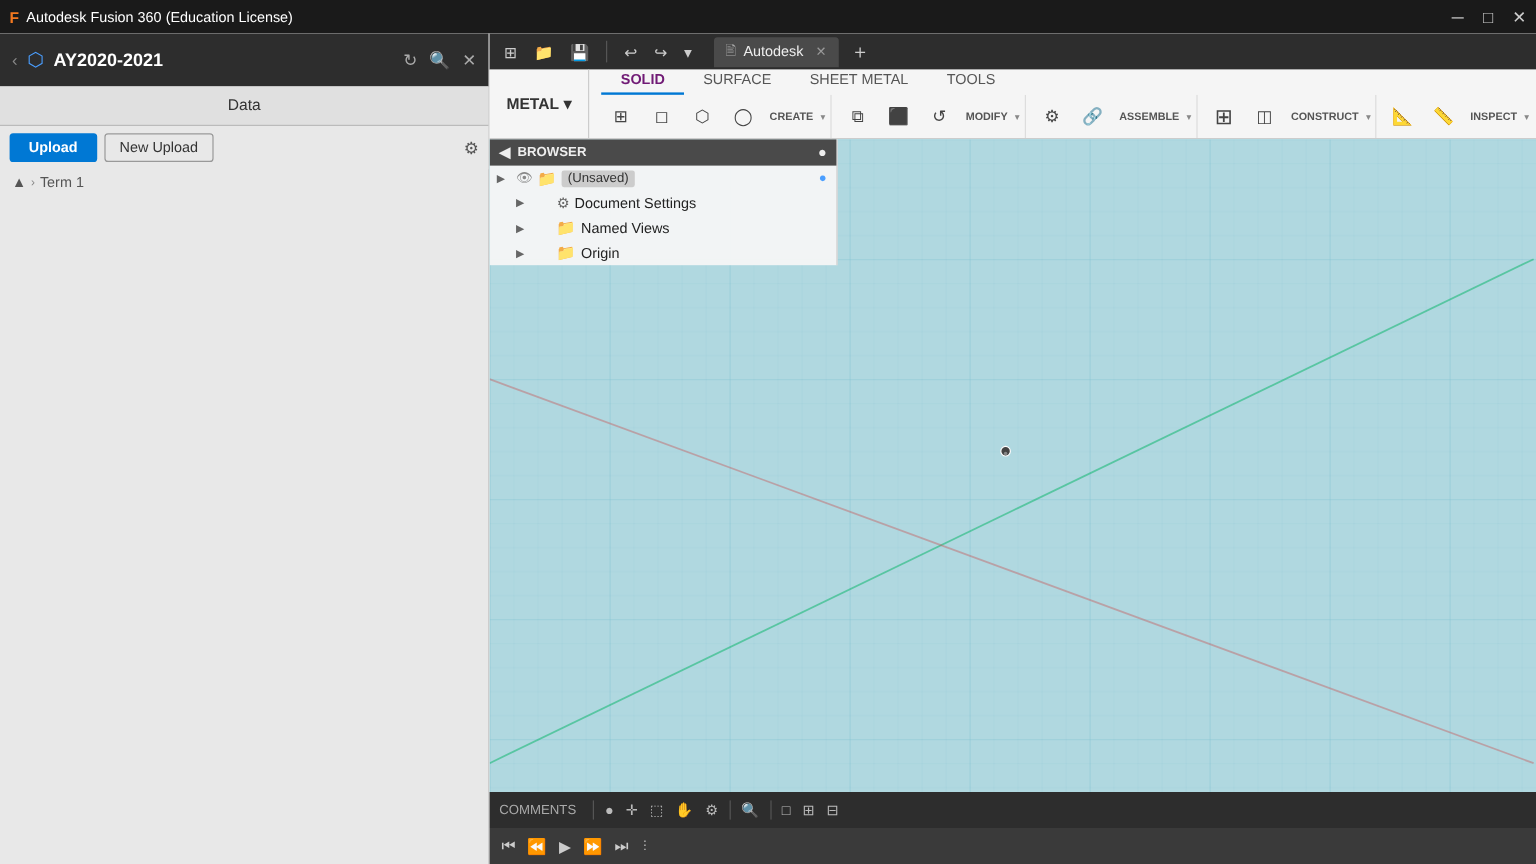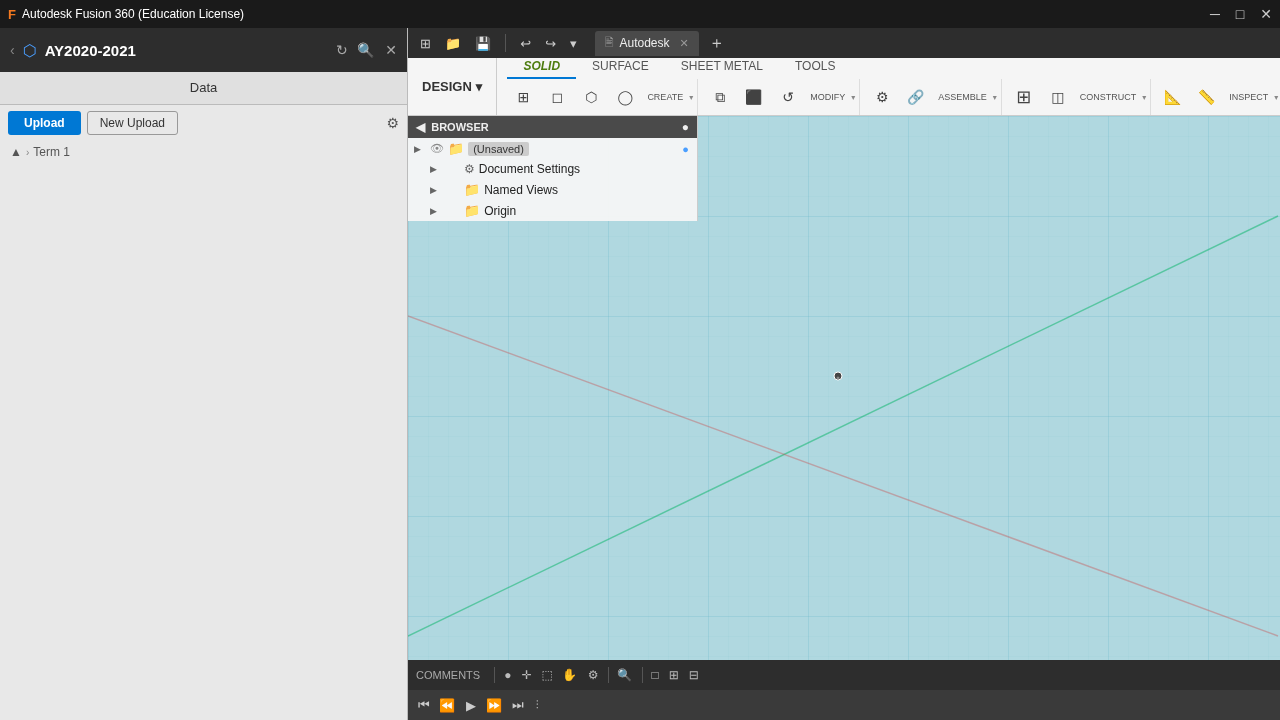--- a/index.html
+++ b/index.html
@@ -209,24 +209,23 @@
       gap: 0;
     }
     .design-tab {
       padding: 2px 16px;
       font-size: 12px;
       color: #555;
       cursor: pointer;
       border-bottom: 2px solid transparent;
     }
     .design-tab.active {
-      color: #4d7c0f;
+      color: #701a75;
       border-bottom: 2px solid #0078d4;
       font-weight: 600;
-      font-style: italic;
     }
 
     #toolbar-groups {
       display: flex;
       height: 36px;
       align-items: center;
       padding: 0 6px;
       gap: 2px;
       overflow: hidden;
     }
@@ -249,21 +248,21 @@
       cursor: pointer;
       border-radius: 3px;
       color: #444;
       font-size: 9px;
       gap: 1px;
     }
     .tool-btn .tool-icon { font-size: 14px; line-height: 1; }
     .tool-label {
       font-size: 9px;
       color: #555;
-      font-weight: 400;
+      font-weight: 700;
       padding: 0 4px;
       cursor: default;
     }
     .tool-label-arrow { font-size: 8px; color: #888; }
 
     
     #viewport {
       flex: 1;
       background: #b8e0e8;
       position: relative;
@@ -408,21 +407,21 @@
         <span class="doc-icon">🖹</span>
         <span>Autodesk</span>
         <span id="doc-close">✕</span>
       </div>
       <span id="doc-add">＋</span>
 
     </div>
 
     <div id="secondary-toolbar">
       <div id="design-dropdown">
-        <span>DESIGN</span>
+        <span>METAL</span>
         <span>▾</span>
       </div>
 
       <div id="design-tabs">
 
         <div id="tab-names">
           <span class="design-tab active">SOLID</span>
           <span class="design-tab">SURFACE</span>
           <span class="design-tab">SHEET METAL</span>
           <span class="design-tab">TOOLS</span>

